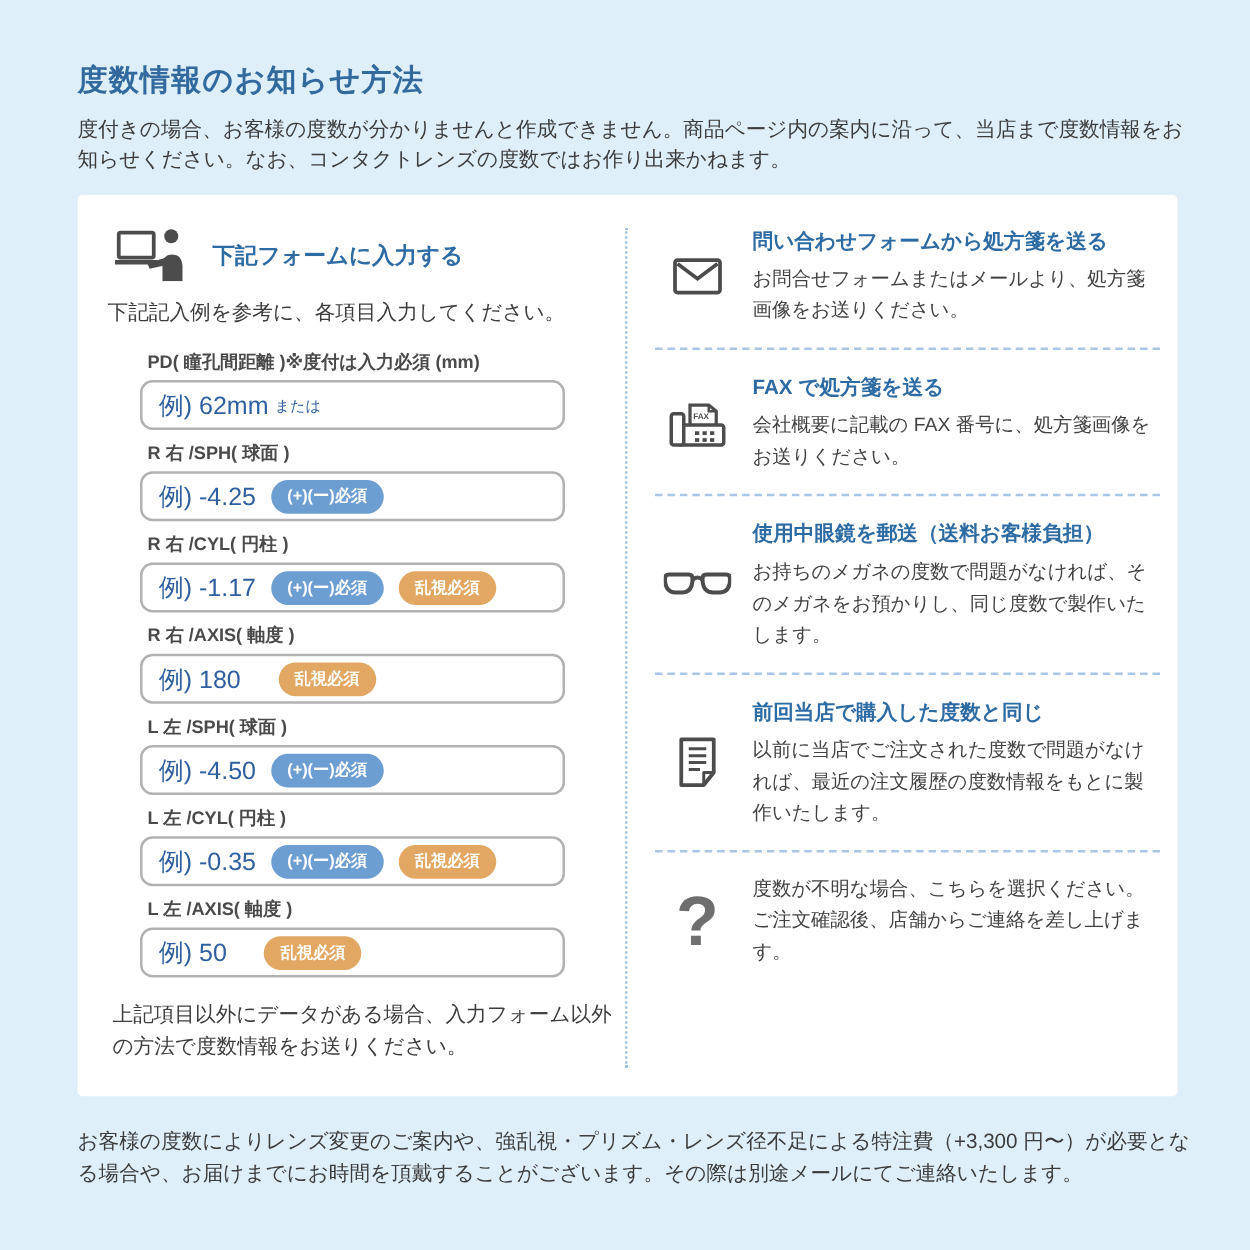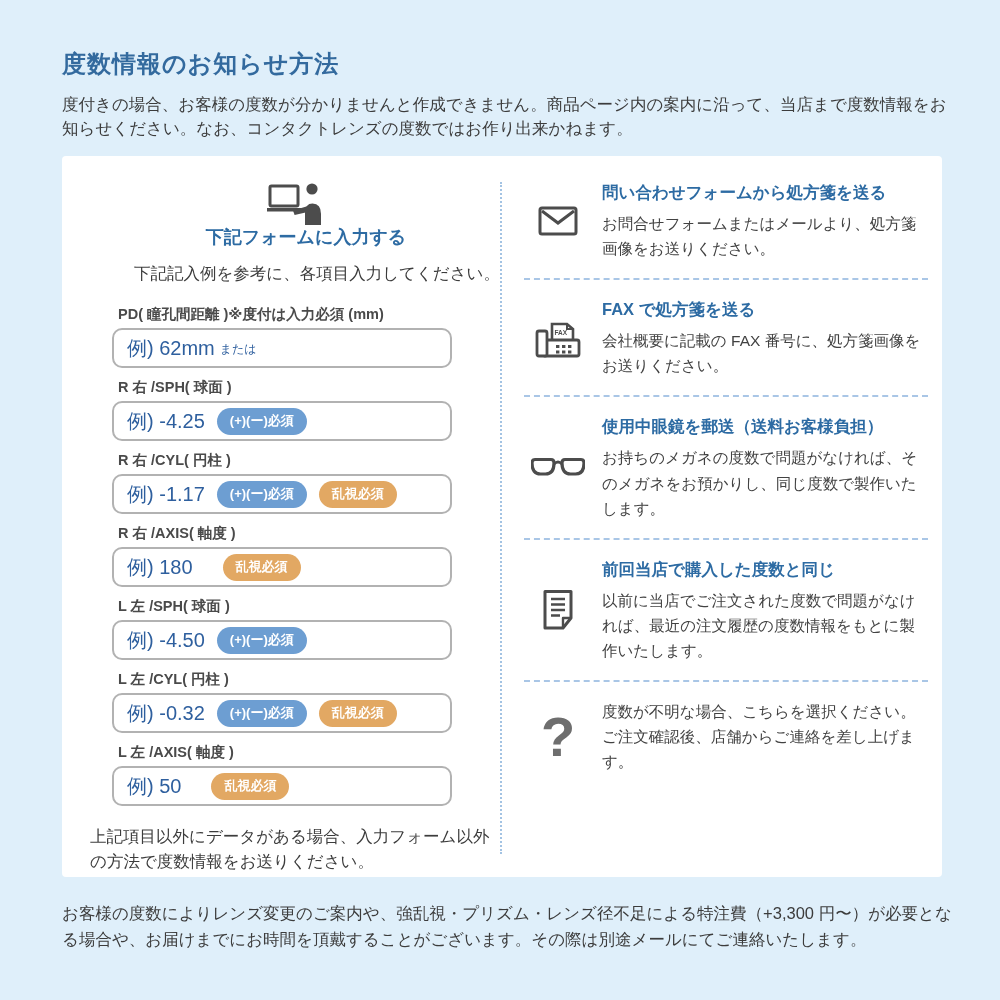--- a/index.html
+++ b/index.html
@@ -21,23 +21,23 @@
   .panel{
     position:absolute;left:62px;top:156px;width:880px;height:721px;
     background:#ffffff;border-radius:4px;
   }
   .v-divider{
     position:absolute;left:438px;top:26px;height:672px;width:0;
     border-left:2px dotted #a3c3e3;
   }
   
   .left-col{position:absolute;left:0;top:0;width:438px;}
-  .form-header{display:flex;align-items:center;margin:26px 0 0 30px;flex-direction:column;}
+  .form-header{display:flex;align-items:center;margin:26px 0 0 30px;}
   .form-heading{font-size:18px;font-weight:bold;color:#2d6ba3;margin-left:20px;}
-  .form-sub{margin:14px 0 0 24px;font-size:16.5px;font-weight:500;color:#3c3c3c;text-align:right;}
+  .form-sub{margin:14px 0 0 24px;font-size:16.5px;font-weight:500;color:#3c3c3c;}
   .fields{margin:20px 0 0 50px;}
   .field-label{font-size:14.5px;font-weight:bold;color:#4a4a4a;margin:0 0 5px 6px;line-height:18px;}
   .field-box{
     width:340px;height:40px;box-sizing:border-box;
     border:2px solid #b2b2b2;border-radius:10px;background:#fff;
     display:flex;align-items:center;padding-left:13px;margin-bottom:10px;
   }
   .example{font-size:20px;font-weight:normal;color:#2e5f9e;white-space:nowrap;}
   .connector{font-size:12px;font-weight:normal;color:#2e5f9e;margin:3px 5px 0 5px;white-space:nowrap;}
   .pill{
@@ -125,21 +125,21 @@
         <div class="field-label">L 左 /SPH( 球面 )</div>
         <div class="field-box">
           <span class="example">例) -4.50</span>
           <span class="pill pill-blue">(+)(ー)必須</span>
         </div>
       </div>
 
       <div>
         <div class="field-label">L 左 /CYL( 円柱 )</div>
         <div class="field-box">
-          <span class="example">例) -0.32</span>
+          <span class="example">例) -0.35</span>
           <span class="pill pill-blue">(+)(ー)必須</span>
           <span class="pill pill-orange">乱視必須</span>
         </div>
       </div>
 
       <div>
         <div class="field-label">L 左 /AXIS( 軸度 )</div>
         <div class="field-box">
           <span class="example">例) 50</span>
           <span class="pill pill-orange" style="margin-left:30px;">乱視必須</span>

